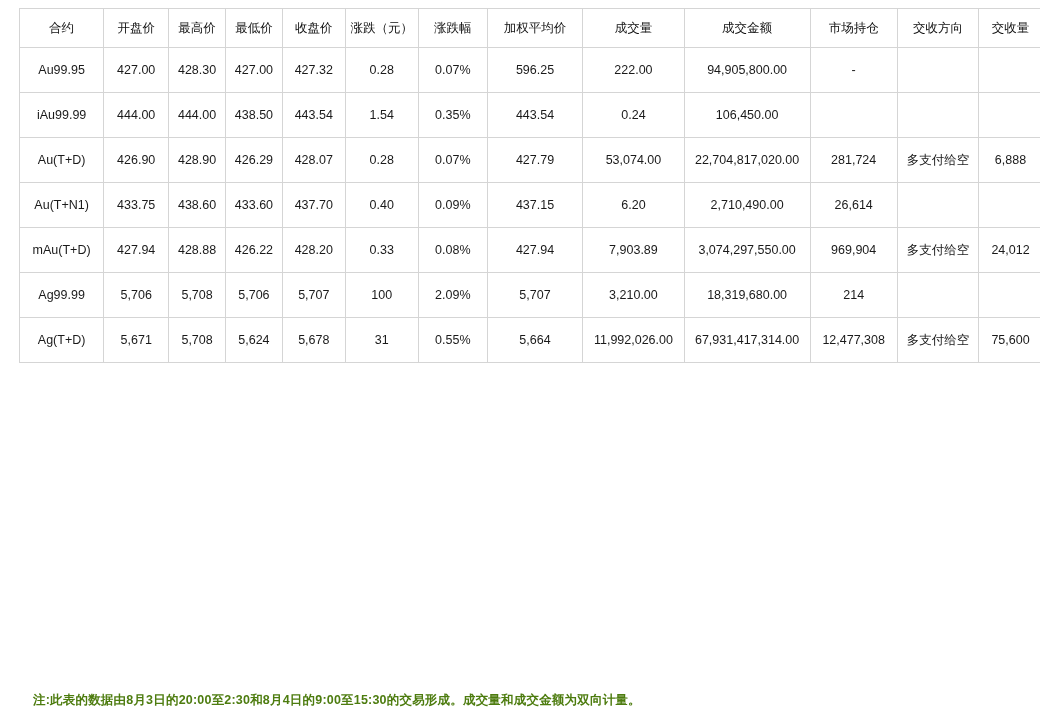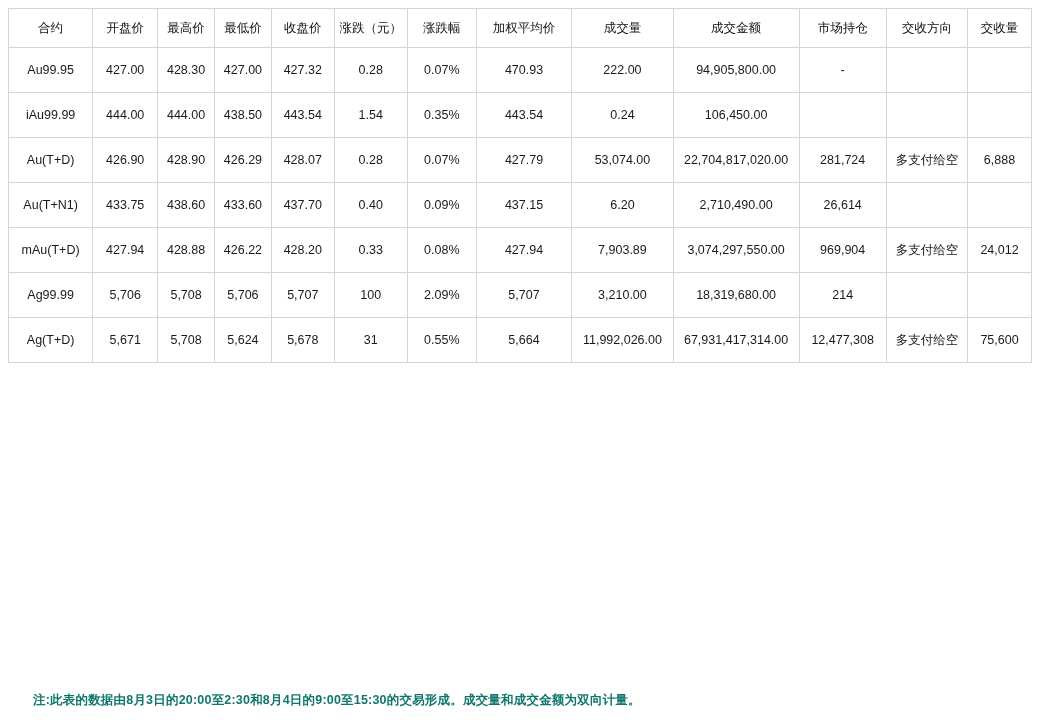--- a/index.html
+++ b/index.html
@@ -12,21 +12,21 @@
     background: #ffffff;
     font-family: "Liberation Sans", sans-serif;
     color: #1a1a1a;
     overflow: hidden;
   }
   .page {
     position: relative;
     width: 1040px;
     height: 728px;
     box-sizing: border-box;
-    padding: 8px 8px 0 8px;
+    padding: 8px 8px 0 19px;
   }
   table.market-table {
     border-collapse: collapse;
     table-layout: fixed;
     width: 1024px;
     margin: 0 auto;
     font-size: 12.5px;
   }
   table.market-table th,
   table.market-table td {
@@ -58,21 +58,21 @@
   col.c9  { width: 124px; }
   col.c10 { width: 86px; }
   col.c11 { width: 80px; }
   col.c12 { width: 63px; }
 
   .note {
     position: absolute;
     left: 33px;
     bottom: 19px;
     font-size: 12.5px;
-    color: #0f766e;
+    color: #4d7c0f;
     font-weight: bold;
     letter-spacing: 0.2px;
   }
 </style>
 </head>
 <body>
 
 <div class="page">
 
   <table class="market-table">
@@ -110,21 +110,21 @@
     </thead>
     <tbody>
       <tr>
         <td>Au99.95</td>
         <td>427.00</td>
         <td>428.30</td>
         <td>427.00</td>
         <td>427.32</td>
         <td>0.28</td>
         <td>0.07%</td>
-        <td>470.93</td>
+        <td>596.25</td>
         <td>222.00</td>
         <td>94,905,800.00</td>
         <td>-</td>
         <td></td>
         <td></td>
       </tr>
       <tr>
         <td>iAu99.99</td>
         <td>444.00</td>
         <td>444.00</td>

